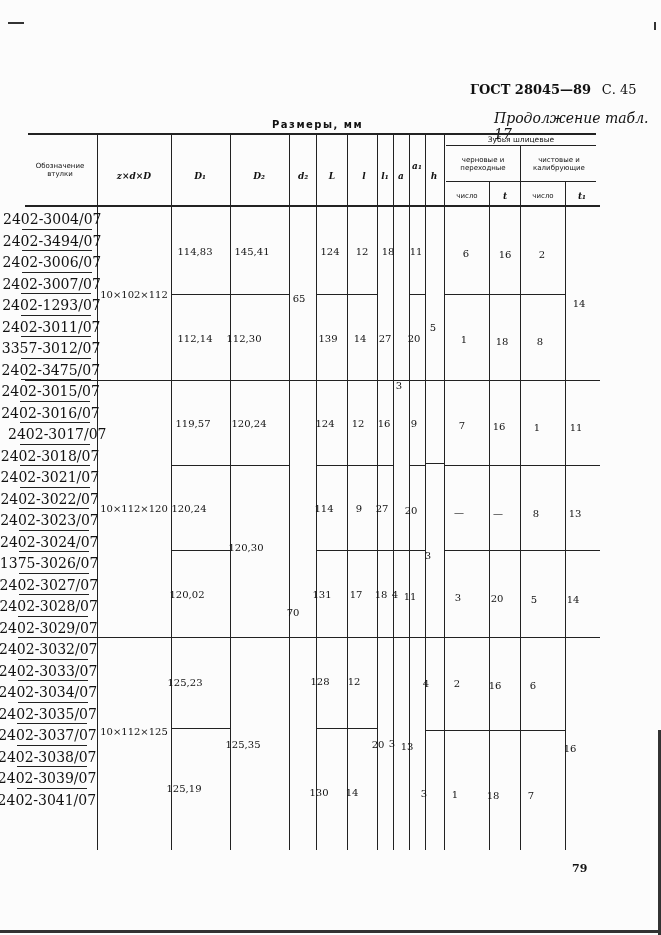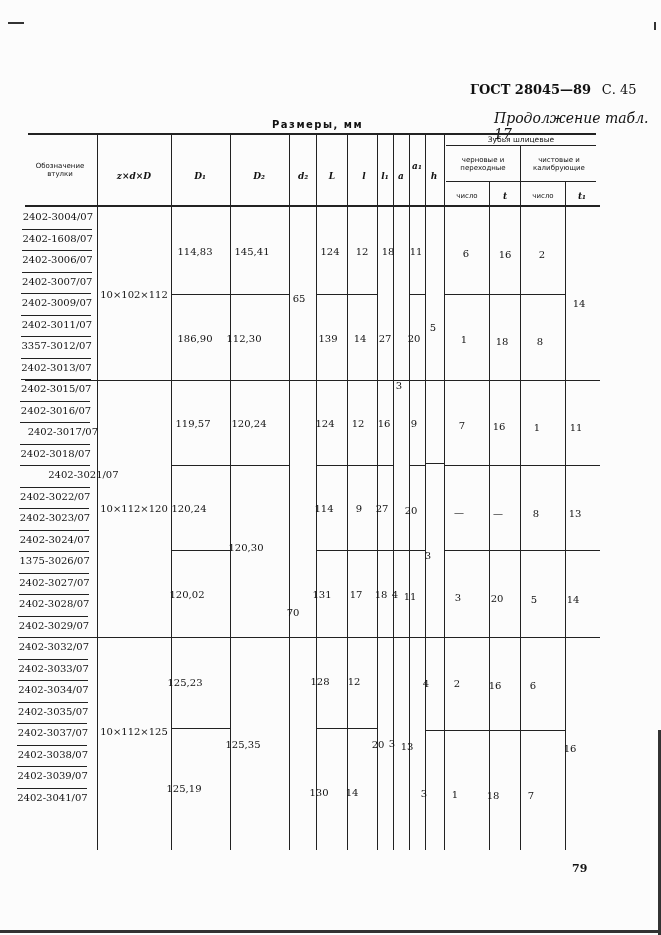--- a/index.html
+++ b/index.html
@@ -2,21 +2,21 @@
 <html><head>
 <meta charset="utf-8">
 <style>
   html,body{margin:0;padding:0;background:#fcfcfc;}
   body{width:661px;height:935px;position:relative;overflow:hidden;font-family:"DejaVu Serif","Liberation Serif",serif;color:#111;}
   .abs{position:absolute;}
   .hl{position:absolute;height:0;border-top:1px solid #222;}
   .vl{position:absolute;width:0;border-left:1px solid #222;}
   .thick{border-top-width:2px;}
   .txt{position:absolute;font-size:10px;white-space:nowrap;transform:translate(-50%,-50%);}
-  .code{position:absolute;font-size:10px;white-space:nowrap;text-align:right;width:90px;font-family:"DejaVu Serif",serif;}
+  .code{position:absolute;font-size:14px;white-space:nowrap;text-align:right;width:90px;font-family:"DejaVu Serif",serif;}
   .hdr{position:absolute;font-size:7px;text-align:center;transform:translate(-50%,-50%);line-height:8px;font-family:"DejaVu Sans",sans-serif;}
   .hdri{position:absolute;font-size:9px;font-style:italic;font-weight:bold;transform:translate(-50%,-50%);}
   .title{position:absolute;font-family:"DejaVu Serif",serif;font-weight:bold;font-size:13px;}
   .subtitle{position:absolute;font-style:italic;font-size:14px;}
   .sizes{position:absolute;font-family:"DejaVu Sans",sans-serif;font-weight:bold;font-size:10px;letter-spacing:1.5px;}
   .mark{position:absolute;background:#333;}
 </style>
 </head>
 <body>
 
@@ -118,32 +118,32 @@
 <div class="hdr" style="left:521px;top:140px;font-size:7.5px;">Зубья шлицевые</div>
 <div class="hdr" style="left:483px;top:164px;width:70px;white-space:normal;">черновые и переходные</div>
 <div class="hdr" style="left:559px;top:164px;width:72px;white-space:normal;">чистовые и калибрующие</div>
 <div class="hdr" style="left:467px;top:196px;">число</div>
 <div class="hdri" style="left:505px;top:196px;">t</div>
 <div class="hdr" style="left:543px;top:196px;">число</div>
 <div class="hdri" style="left:582px;top:196px;">t₁</div>
 
 <div id="codes">
     <div class="code" style="left: 3px; top: 211px;">2402-3004/07</div>
-    <div class="code" style="left: 2.8px; top: 232.5px;">2402-1608/07</div>
+    <div class="code" style="left: 2.8px; top: 232.5px;">2402-3494/07</div>
     <div class="code" style="left: 2.6px; top: 254px;">2402-3006/07</div>
     <div class="code" style="left: 2.4px; top: 275.5px;">2402-3007/07</div>
-    <div class="code" style="left: 2.2px; top: 297px;">2402-3009/07</div>
+    <div class="code" style="left: 2.2px; top: 297px;">2402-1293/07</div>
     <div class="code" style="left: 2px; top: 318.5px;">2402-3011/07</div>
     <div class="code" style="left: 1.8px; top: 340px;">3357-3012/07</div>
-    <div class="code" style="left: 1.6px; top: 361.5px;">2402-3013/07</div>
+    <div class="code" style="left: 1.6px; top: 361.5px;">2402-3475/07</div>
     <div class="code" style="left: 1.4px; top: 383px;">2402-3015/07</div>
     <div class="code" style="left: 1.2px; top: 404.5px;">2402-3016/07</div>
     <div class="code" style="left: 8px; top: 426px;">2402-3017/07</div>
     <div class="code" style="left: 0.8px; top: 447.5px;">2402-3018/07</div>
-    <div class="code" style="left: 0.6px; top: 469px; padding-left: 28px;">2402-3021/07</div>
+    <div class="code" style="left: 0.6px; top: 469px;">2402-3021/07</div>
     <div class="code" style="left: 0.4px; top: 490.5px;">2402-3022/07</div>
     <div class="code" style="left: 0.2px; top: 512px;">2402-3023/07</div>
     <div class="code" style="left: 0px; top: 533.5px;">2402-3024/07</div>
     <div class="code" style="left: -0.2px; top: 555px;">1375-3026/07</div>
     <div class="code" style="left: -0.4px; top: 576.5px;">2402-3027/07</div>
     <div class="code" style="left: -0.6px; top: 598px;">2402-3028/07</div>
     <div class="code" style="left: -0.8px; top: 619.5px;">2402-3029/07</div>
     <div class="code" style="left: -1px; top: 641px;">2402-3032/07</div>
     <div class="code" style="left: -1.2px; top: 662.5px;">2402-3033/07</div>
     <div class="code" style="left: -1.4px; top: 684px;">2402-3034/07</div>
@@ -152,21 +152,21 @@
     <div class="code" style="left: -2px; top: 748.5px;">2402-3038/07</div>
     <div class="code" style="left: -2.2px; top: 770px;">2402-3039/07</div>
     <div class="code" style="left: -2.4px; top: 791.5px;">2402-3041/07</div>
   </div>
 
 <div class="txt" style="left:134px;top:294px;">10×102×112</div>
 <div class="txt" style="left:134px;top:508px;">10×112×120</div>
 <div class="txt" style="left:134px;top:731px;">10×112×125</div>
 
 <div class="txt" style="left:195px;top:251px;">114,83</div>
-<div class="txt" style="left:195px;top:338px;">186,90</div>
+<div class="txt" style="left:195px;top:338px;">112,14</div>
 <div class="txt" style="left:193px;top:423px;">119,57</div>
 <div class="txt" style="left:189px;top:508px;">120,24</div>
 <div class="txt" style="left:187px;top:594px;">120,02</div>
 <div class="txt" style="left:185px;top:682px;">125,23</div>
 <div class="txt" style="left:184px;top:788px;">125,19</div>
 
 <div class="txt" style="left:252px;top:251px;">145,41</div>
 <div class="txt" style="left:244px;top:338px;">112,30</div>
 <div class="txt" style="left:249px;top:423px;">120,24</div>
 <div class="txt" style="left:246px;top:547px;">120,30</div>

